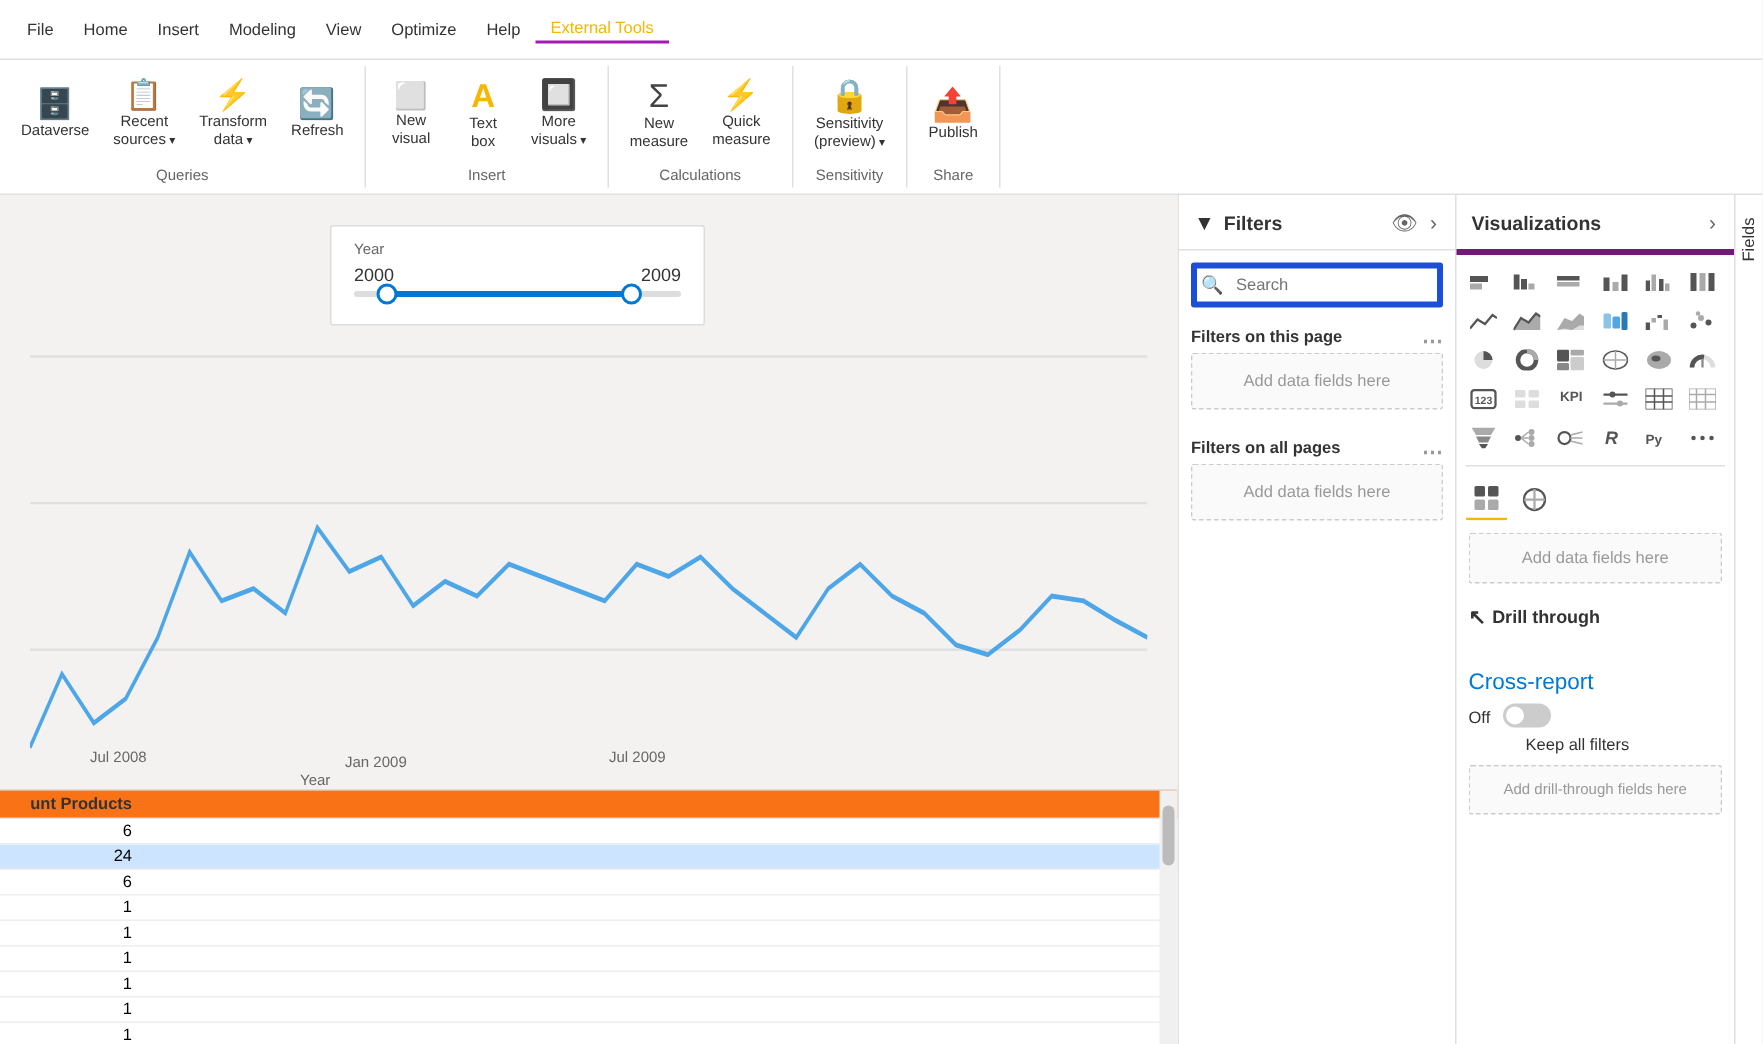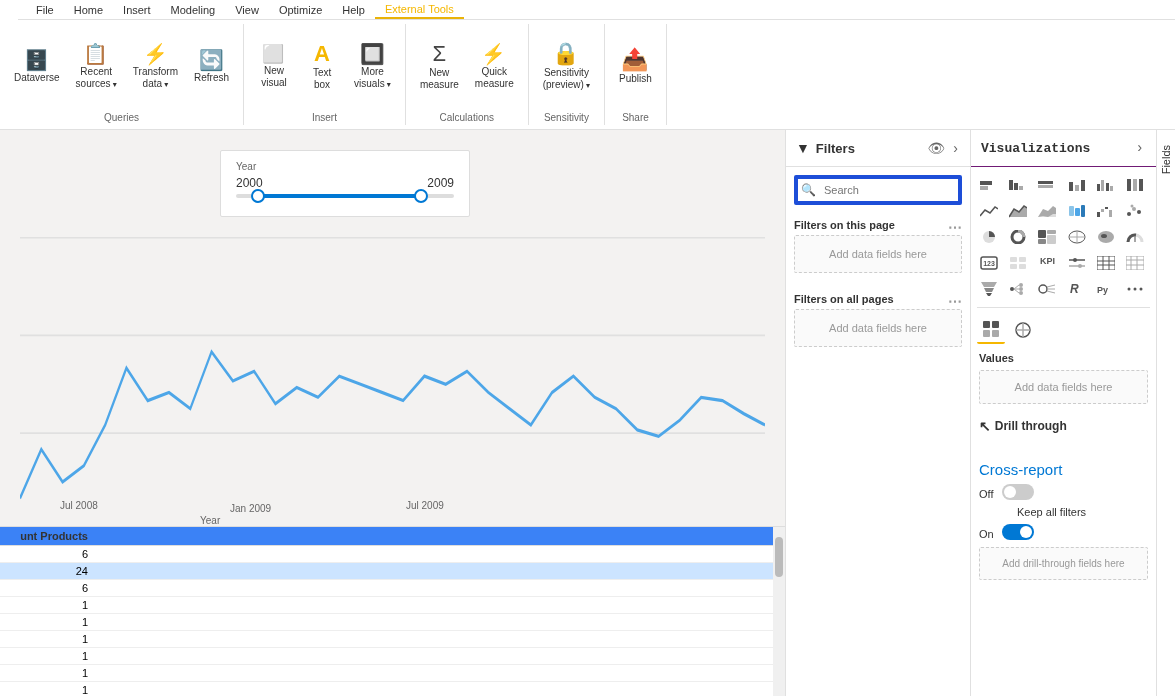--- a/index.html
+++ b/index.html
@@ -1,22 +1,22 @@
 <!DOCTYPE html>
 <html><head>
   <meta charset="utf-8">
   <style>
     * { box-sizing: border-box; margin: 0; padding: 0; }
     body { font-family: 'Segoe UI', sans-serif; font-size: 12px; background: #f3f2f1; overflow: hidden; width: 1175px; height: 696px; }
 
     
     .ribbon { background: #fff; border-bottom: 1px solid #e0e0e0; display: flex; flex-direction: column; height: 130px; }
-    .ribbon-tabs { display: flex; align-items: center; padding: 2px 8px; background: #fff; border-bottom: 1px solid #e0e0e0; height: 20px; margin-left: 18px; }
+    .ribbon-tabs { display: flex; align-items: center; padding: 2px 8px; background: #fff; border-bottom: 1px solid #e0e0e0; height: 40px; }
     .ribbon-tab { font-size: 11px; color: #333; padding: 2px 10px; cursor: pointer; }
-    .ribbon-tab.active { color: #f5b700; border-bottom: 2px solid #eab308; }
+    .ribbon-tab.active { color: #f5b700; border-bottom: 2px solid #a21caf; }
     .ribbon-content { display: flex; align-items: stretch; flex: 1; padding: 4px 0; }
     .ribbon-group { display: flex; flex-direction: column; align-items: center; padding: 0 8px; border-right: 1px solid #e0e0e0; }
     .ribbon-group-items { display: flex; align-items: center; flex: 1; gap: 4px; }
     .ribbon-group-label { font-size: 10px; color: #666; padding: 2px 0; text-align: center; }
     .ribbon-btn { display: flex; flex-direction: column; align-items: center; justify-content: center; padding: 4px 6px; cursor: pointer; border-radius: 3px; min-width: 44px; }
     .ribbon-btn .icon { font-size: 20px; line-height: 1; }
     .ribbon-btn .label { font-size: 10px; color: #333; text-align: center; margin-top: 2px; line-height: 1.2; }
     .ribbon-btn.has-arrow .label::after { content: ' ▾'; font-size: 8px; }
 
     
@@ -47,21 +47,21 @@
     .search-box { margin: 8px; position: relative; }
     .search-box input { width: 100%; padding: 5px 8px 5px 26px; border: 4px solid #1d4ed8; border-radius: 2px; font-size: 11px; color: #666; }
     .search-box .search-icon-inner { position: absolute; left: 7px; top: 50%; transform: translateY(-50%); font-size: 12px; color: #999; }
     .filter-section { padding: 0 8px 8px; }
     .filter-section-title { font-size: 11px; color: #333; font-weight: 600; padding: 6px 0 4px; }
     .filter-section-more { float: right; font-size: 14px; color: #999; cursor: pointer; }
     .filter-drop-zone { border: 1px dashed #ccc; border-radius: 2px; padding: 12px 8px; text-align: center; font-size: 11px; color: #999; margin-bottom: 6px; background: #fafafa; }
 
     
     .viz-panel { width: 195px; display: flex; flex-direction: column; }
-    .viz-panel-header { display: flex; align-items: center; justify-content: space-between; padding: 8px 10px; border-bottom: 1px solid #701a75; font-family: Liberation Mono, monospace; }
+    .viz-panel-header { display: flex; align-items: center; justify-content: space-between; padding: 8px 10px; border-bottom: 4px solid #701a75; }
     .viz-panel-title { font-size: 13px; font-weight: 600; color: #333; }
     .viz-icons-grid { display: grid; grid-template-columns: repeat(6, 1fr); gap: 2px; padding: 6px 6px 2px; }
     .viz-icon-btn { width: 24px; height: 24px; display: flex; align-items: center; justify-content: center; cursor: pointer; border-radius: 2px; font-size: 14px; color: #444; }
     .viz-divider { height: 1px; background: #e0e0e0; margin: 4px 6px; }
     .viz-tabs { display: flex; padding: 4px 6px; gap: 4px; }
     .viz-tab { width: 28px; height: 28px; display: flex; align-items: center; justify-content: center; cursor: pointer; border-radius: 2px; font-size: 16px; color: #555; }
     .viz-tab.active { border-bottom: 2px solid #f5b700; }
     .viz-values-label { font-size: 11px; color: #333; font-weight: 600; padding: 4px 8px 2px; }
     .viz-drop-zone { border: 1px dashed #ccc; border-radius: 2px; padding: 10px 8px; text-align: center; font-size: 11px; color: #999; margin: 4px 8px; background: #fafafa; }
 
@@ -208,21 +208,21 @@
         <polyline points="0,220 20,190 40,210 60,200 80,175 100,140 120,160 140,155 160,165 180,130 200,148 220,142 240,162 260,152 280,158 300,145 320,150 340,155 360,160 380,145 400,150 420,142 440,155 460,165 480,175 500,155 520,145 540,158 560,165 580,178 600,182 620,172 640,158 660,160 680,168 700,175" fill="none" stroke="#4da6e8" stroke-width="2"></polyline>
       </svg>
     </div>
 
     <div style="position:absolute; bottom:185px; left:60px; font-size:10px; color:#666;">Jul 2008</div>
     <div style="position:absolute; bottom:182px; left:230px; font-size:10px; color:#666;">Jan 2009</div>
     <div style="position:absolute; bottom:185px; left:390px; font-size:10px; color:#666;margin-left:16px;">Jul 2009</div>
     <div style="position:absolute; bottom:170px; left:200px; font-size:10px; color:#666;">Year</div>
 
     <div class="bottom-table">
-      <div style="display:flex; border-bottom:1px solid #ddd; background:#3b82f6; padding:3px 8px;">
+      <div style="display:flex; border-bottom:1px solid #ddd; background:#f97316; padding:3px 8px;">
         <span style="font-size:11px; font-weight:600; color:#333; text-align:right; width:80px;">unt Products</span>
       </div>
       <div>
         <div style="display:flex; border-bottom:1px solid #eee; padding:2px 8px;">
           <span style="font-size:11px; text-align:right; width:80px;">6</span>
         </div>
         <div style="display:flex; border-bottom:1px solid #eee; padding:2px 8px; background:#cce4ff;">
           <span style="font-size:11px; text-align:right; width:80px;">24</span>
         </div>
         <div style="display:flex; border-bottom:1px solid #eee; padding:2px 8px;">
@@ -523,44 +523,37 @@
         </div>
         <div class="viz-tab">
           <svg width="20" height="20" viewBox="0 0 20 20">
               <circle cx="10" cy="10" r="7" fill="none" stroke="#555" stroke-width="1.5"></circle>
               <line x1="10" y1="3" x2="10" y2="17" stroke="#aaa" stroke-width="1.5"></line>
               <line x1="3" y1="10" x2="17" y2="10" stroke="#aaa" stroke-width="1.5"></line>
             </svg>
         </div>
       </div>
 
-      <div class="viz-values-label">Values</div>
       <div class="viz-drop-zone">Add data fields here</div>
 
       <div class="drill-section">
         <div class="drill-title">
           <span class="drill-cursor">↖</span>
           <span>Drill through</span>
         </div>
         <div class="cross-report-label">Cross-report</div>
         <div class="toggle-row">
           <span class="toggle-label">Off</span>
           <div class="toggle">
             <div class="toggle-knob"></div>
           </div>
         </div>
         <div class="toggle-row">
           <span style="font-size:11px;color:#333;padding-left:38px;">Keep all filters</span>
         </div>
-        <div class="toggle-row">
-          <span class="toggle-label">On</span>
-          <div class="toggle on">
-            <div class="toggle-knob"></div>
-          </div>
-        </div>
         <div class="drill-drop-zone">Add drill-through fields here</div>
       </div>
     </div>
 
     <div class="fields-side-tab">
       <span class="fields-tab-label">Fields</span>
     </div>
   </div>
 </div>
 

